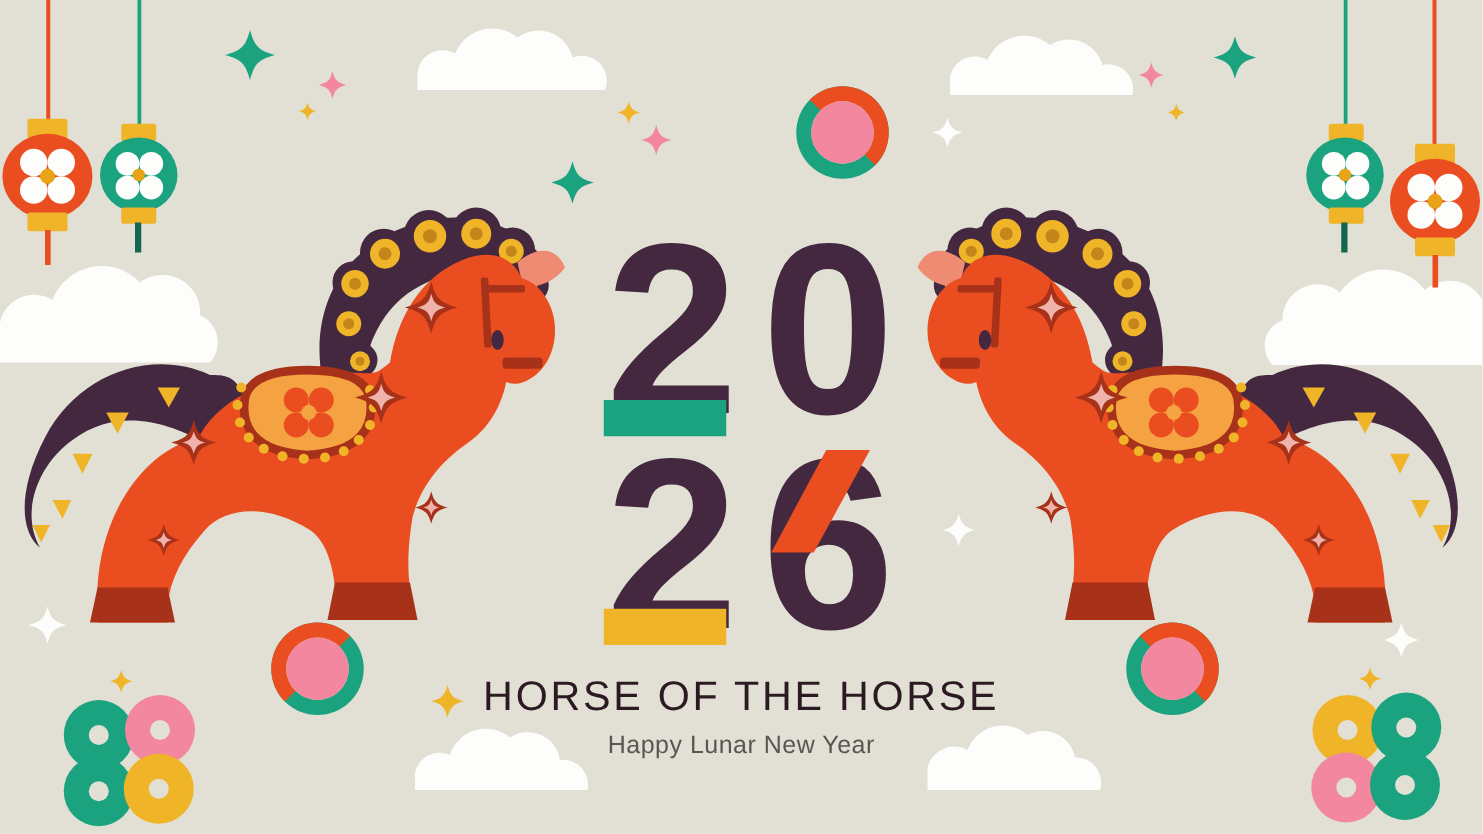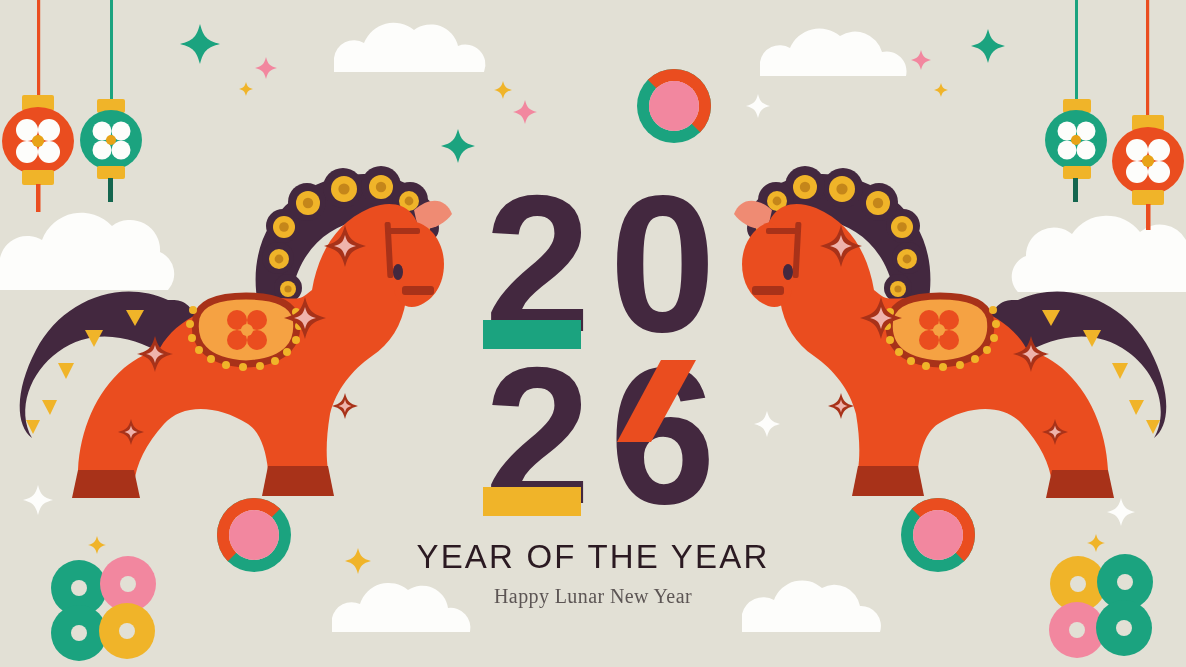--- a/index.html
+++ b/index.html
@@ -61,21 +61,21 @@
     font-weight:400;
     font-size:33px;
     letter-spacing:2.2px;
     color:#2b1a22;
   }
   #subline{
     position:absolute;
     left:0; right:0; top:585px;
     text-align:center;
     z-index:8;
-    font-family:Liberation Serif, serif;
+    font-family:Liberation Sans, sans-serif;
     font-weight:400;
     font-size:20px;
     letter-spacing:0.4px;
     color:#5c5554;
   }
 </style>
 </head>
 <body>
 
 <div id="poster">
@@ -589,16 +589,16 @@
       </div>
       <div class="num" style="position:relative;">
         <span class="glyph">6</span>
         <svg style="position:absolute;left:0;top:0;width:125px;height:172px;pointer-events:none;" viewBox="0 0 125 172">
           <path d="M22,92 L66,10 L101,10 L56,92 Z" fill="#ea4d1f"></path>
         </svg>
       </div>
     </div>
   </div>
 
-  <div id="headline">YEAR OF THE YEAR</div>
+  <div id="headline">HORSE OF THE HORSE</div>
   <div id="subline">Happy Lunar New Year</div>
 
 </div>
 
 </body></html>

